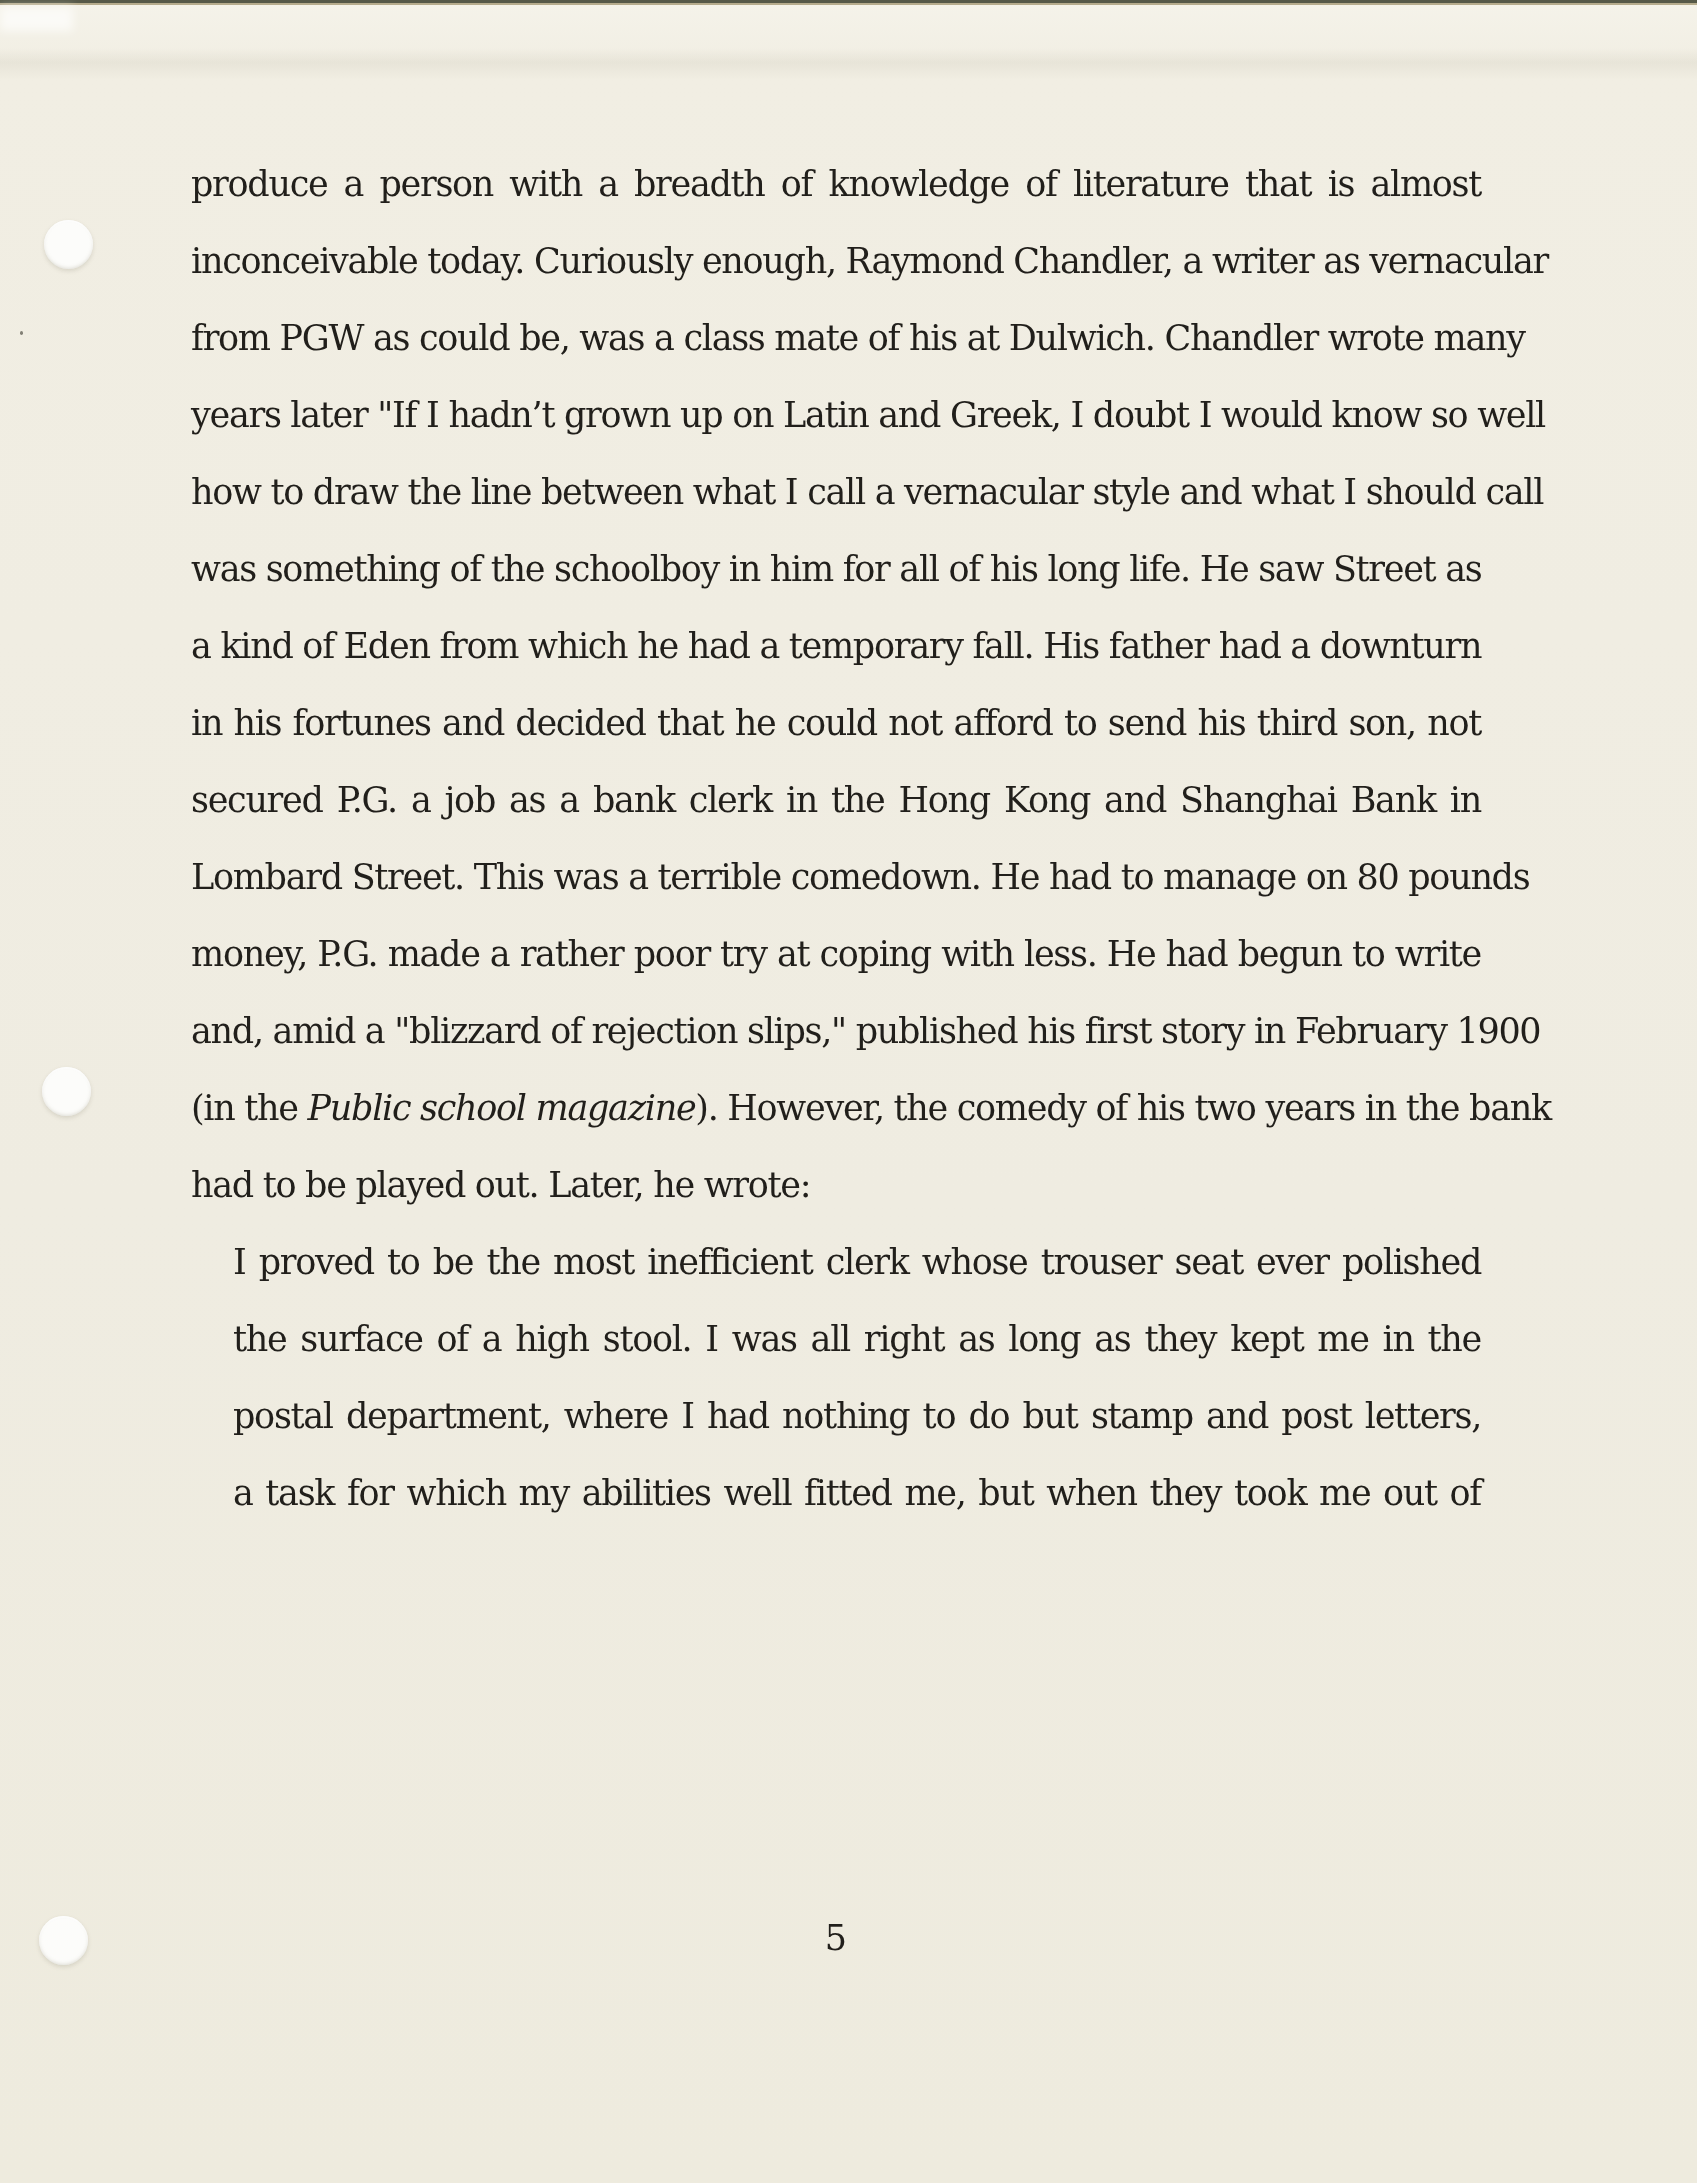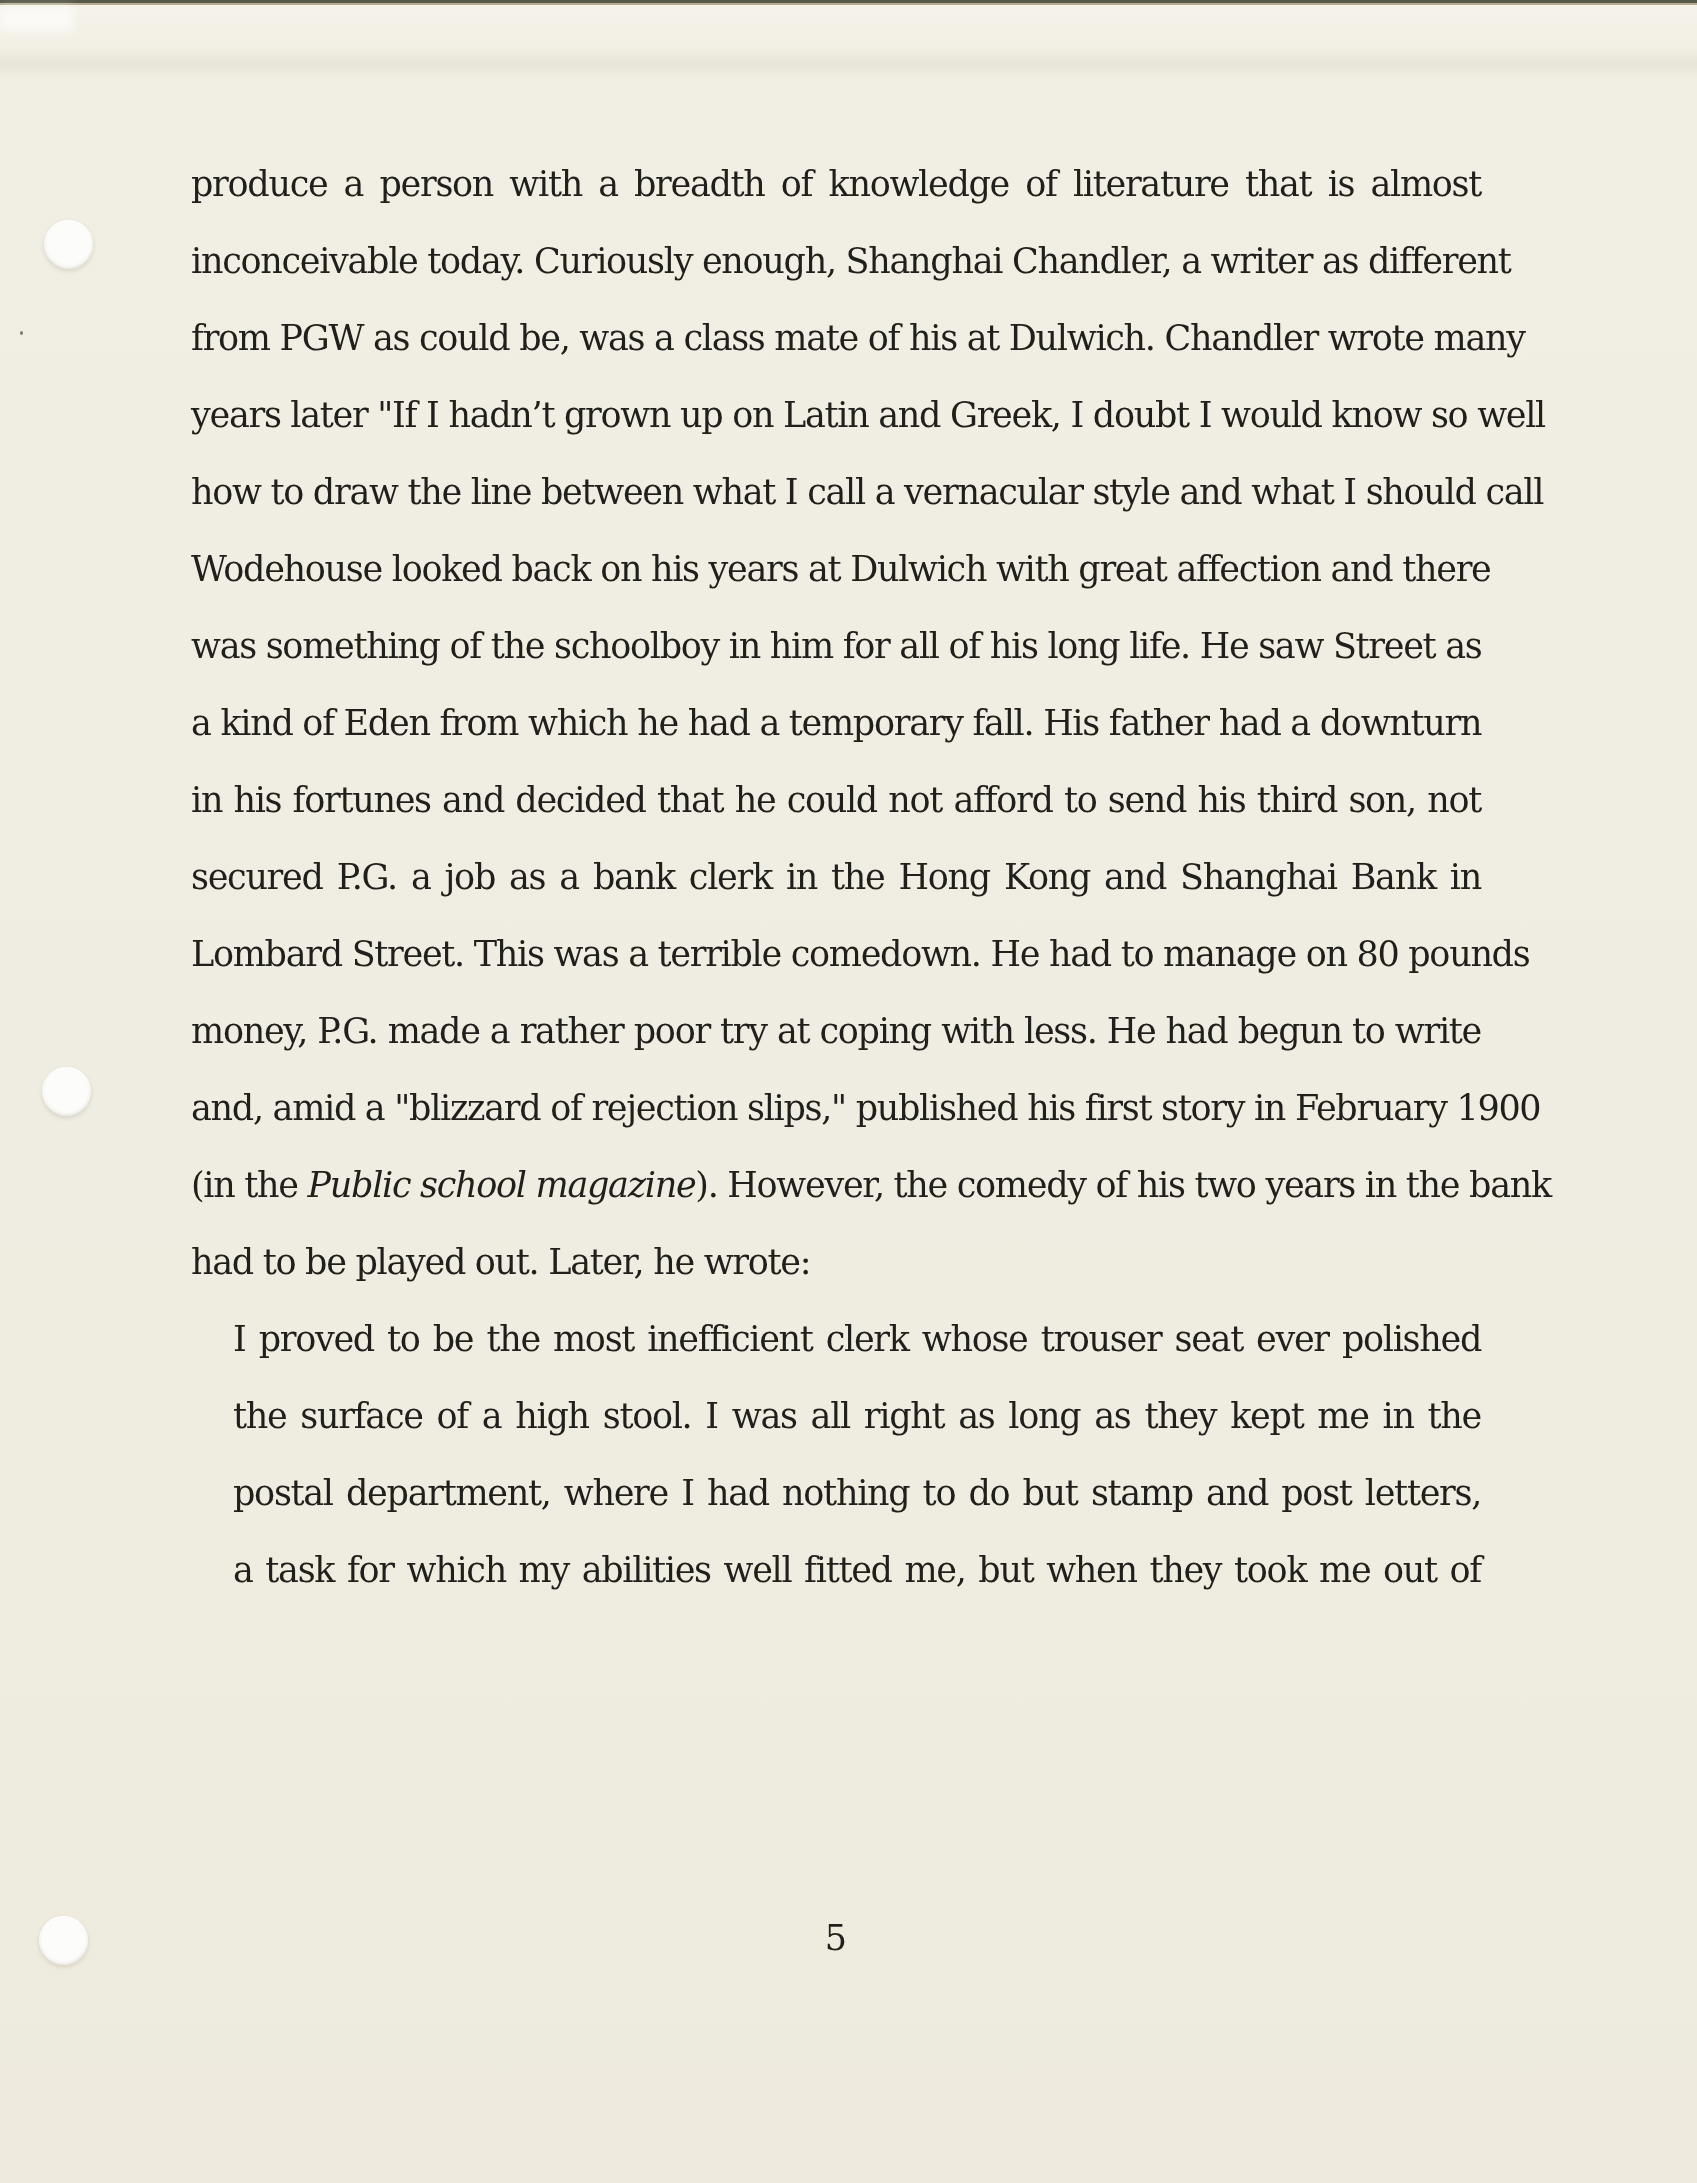--- a/index.html
+++ b/index.html
@@ -118,25 +118,24 @@
   <div class="corner-glare"></div>
   <div class="scan-band"></div>
 
   <div class="hole hole-1"></div>
   <div class="hole hole-2"></div>
   <div class="hole hole-3"></div>
   <div class="speck"></div>
 
   <div class="text-block">
     <div class="line">produce a person with a breadth of knowledge of literature that is almost</div>
-    <div class="line">inconceivable today.  Curiously enough, Shanghai Chandler, a writer as different</div>
+    <div class="line">inconceivable today.  Curiously enough, Raymond Chandler, a writer as vernacular</div>
     <div class="line">from PGW as could be, was a class mate of his at Dulwich.  Chandler wrote many</div>
     <div class="line">years later "If I hadn’t grown up on Latin and Greek, I doubt I would know so well</div>
     <div class="line">how to draw the line between what I call a vernacular style and what I should call</div>
-    <div class="line">Wodehouse looked back on his years at Dulwich with great affection and there</div>
     <div class="line">was something of the schoolboy in him for all of his long life.  He saw Street as</div>
     <div class="line">a kind of Eden from which he had a temporary fall.  His father had a downturn</div>
     <div class="line">in his fortunes and decided that he could not afford to send his third son, not</div>
     <div class="line">secured P.G. a job as a bank clerk in the Hong Kong and Shanghai Bank in</div>
     <div class="line">Lombard Street.  This was a terrible comedown.  He had to manage on 80 pounds</div>
     <div class="line">money, P.G. made a rather poor try at coping with less.  He had begun to write</div>
     <div class="line">and, amid a "blizzard of rejection slips," published his first story in February 1900</div>
     <div class="line"><span>(in the </span><span class="italic">Public school magazine</span><span>).  However, the comedy of his two years in the bank</span></div>
     <div class="line no-justify">had to be played out.  Later, he wrote:</div>
 

